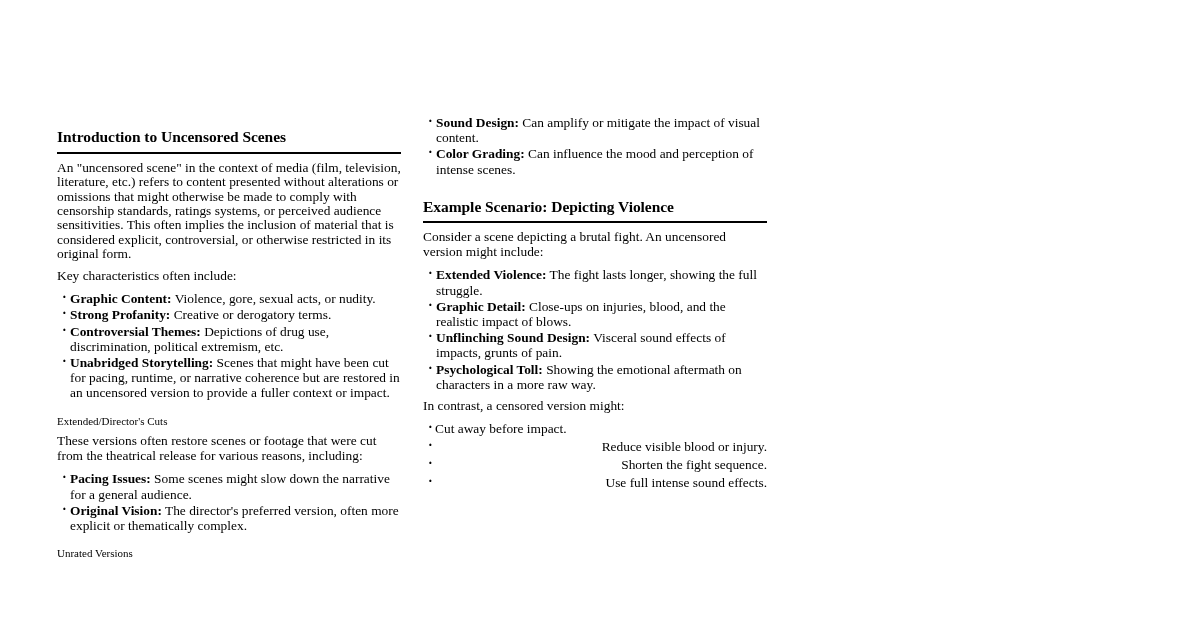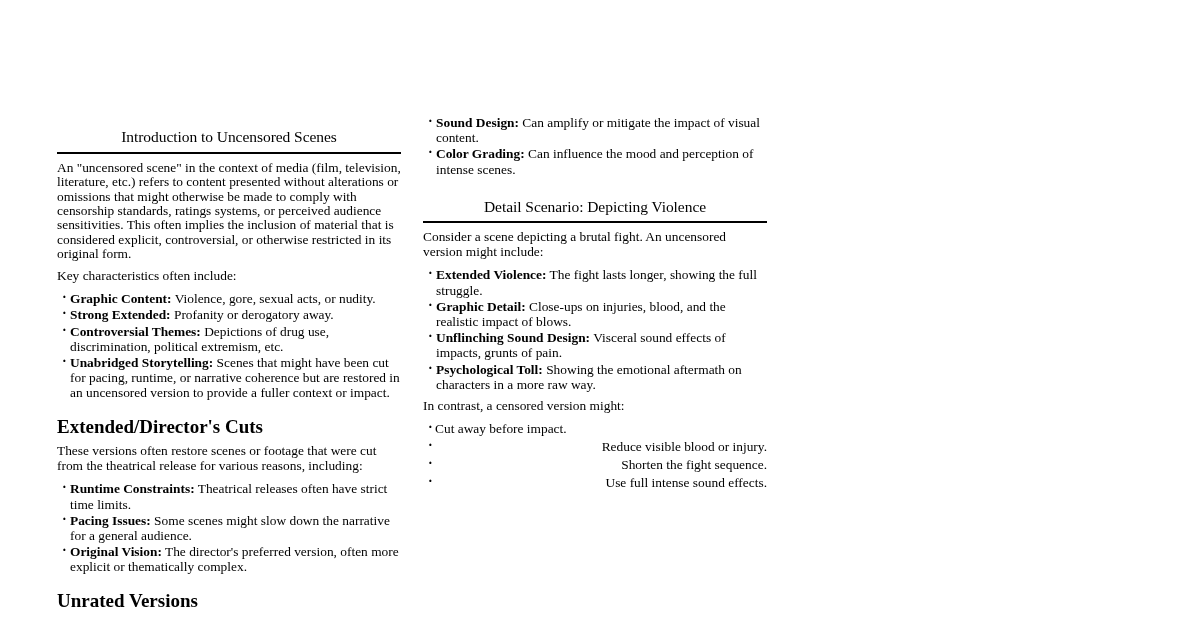--- a/index.html
+++ b/index.html
@@ -26,31 +26,30 @@
     top: 0;
     width: 344px;
     margin-top: 40px;
   }
   #col-left  { left: 57px; }
   #col-right { left: 423px; }
 
   
   h2.section-heading {
     font-size: 15.5px;
-    font-weight: normal;
+    font-weight: bold;
     line-height: 1.2;
     margin: 0 0 4px 0;
     padding: 0 0 5px 0;
     border-bottom: 2.4px solid #000;
     letter-spacing: -0.05px;
-    text-align: center;
   }
   h3.sub-heading {
-    font-size: 19px;
-    font-weight: bold;
+    font-size: 11px;
+    font-weight: normal;
     line-height: 1.25;
     margin: 14px 0 3px 0;
     padding: 0;
   }
   p.body-text {
     font-size: 13.4px;
     line-height: 14.45px;
     margin: 7px 0 0 0;
     padding: 0;
     text-align: left;
@@ -104,50 +103,49 @@
     <div class="column-inner">
 
       <h2 class="section-heading">Introduction to Uncensored Scenes</h2>
 
       <p class="body-text">An "uncensored scene" in the context of media (film, television, literature, etc.) refers to content presented without alterations or omissions that might otherwise be made to comply with censorship standards, ratings systems, or perceived audience sensitivities. This often implies the inclusion of material that is considered explicit, controversial, or otherwise restricted in its original form.</p>
 
       <p class="body-text">Key characteristics often include:</p>
 
       <ul class="bullets">
         <li><span class="term">Graphic Content:</span> <span>Violence, gore, sexual acts, or nudity.</span></li>
-        <li><span class="term">Strong Extended:</span> <span>Profanity or derogatory away.</span></li>
+        <li><span class="term">Strong Profanity:</span> <span>Creative or derogatory terms.</span></li>
         <li><span class="term">Controversial Themes:</span> <span>Depictions of drug use, discrimination, political extremism, etc.</span></li>
         <li><span class="term">Unabridged Storytelling:</span> <span>Scenes that might have been cut for pacing, runtime, or narrative coherence but are restored in an uncensored version to provide a fuller context or impact.</span></li>
       </ul>
 
 
       <h3 class="sub-heading">Extended/Director's Cuts</h3>
 
       <p class="body-text tight">These versions often restore scenes or footage that were cut from the theatrical release for various reasons, including:</p>
 
       <ul class="bullets">
-        <li><span class="term">Runtime Constraints:</span> <span>Theatrical releases often have strict time limits.</span></li>
         <li><span class="term">Pacing Issues:</span> <span>Some scenes might slow down the narrative for a general audience.</span></li>
         <li><span class="term">Original Vision:</span> <span>The director's preferred version, often more explicit or thematically complex.</span></li>
       </ul>
 
       <h3 class="sub-heading">Unrated Versions</h3>
 
     </div>
   </div>
 
   <div class="column clipped" id="col-right">
     <div class="column-inner">
 
       <ul class="bullets" style="margin-top:0;">
         <li><span class="term">Sound Design:</span> <span>Can amplify or mitigate the impact of visual content.</span></li>
         <li><span class="term">Color Grading:</span> <span>Can influence the mood and perception of intense scenes.</span></li>
       </ul>
 
-      <h2 class="section-heading" style="margin-top:21px;">Detail Scenario: Depicting Violence</h2>
+      <h2 class="section-heading" style="margin-top:21px;">Example Scenario: Depicting Violence</h2>
 
       <p class="body-text">Consider a scene depicting a brutal fight. An uncensored version might include:</p>
 
       <ul class="bullets">
         <li><span class="term">Extended Violence:</span> <span>The fight lasts longer, showing the full struggle.</span></li>
         <li><span class="term">Graphic Detail:</span> <span>Close-ups on injuries, blood, and the realistic impact of blows.</span></li>
         <li><span class="term">Unflinching Sound Design:</span> <span>Visceral sound effects of impacts, grunts of pain.</span></li>
         <li><span class="term">Psychological Toll:</span> <span>Showing the emotional aftermath on characters in a more raw way.</span></li>
       </ul>
 

